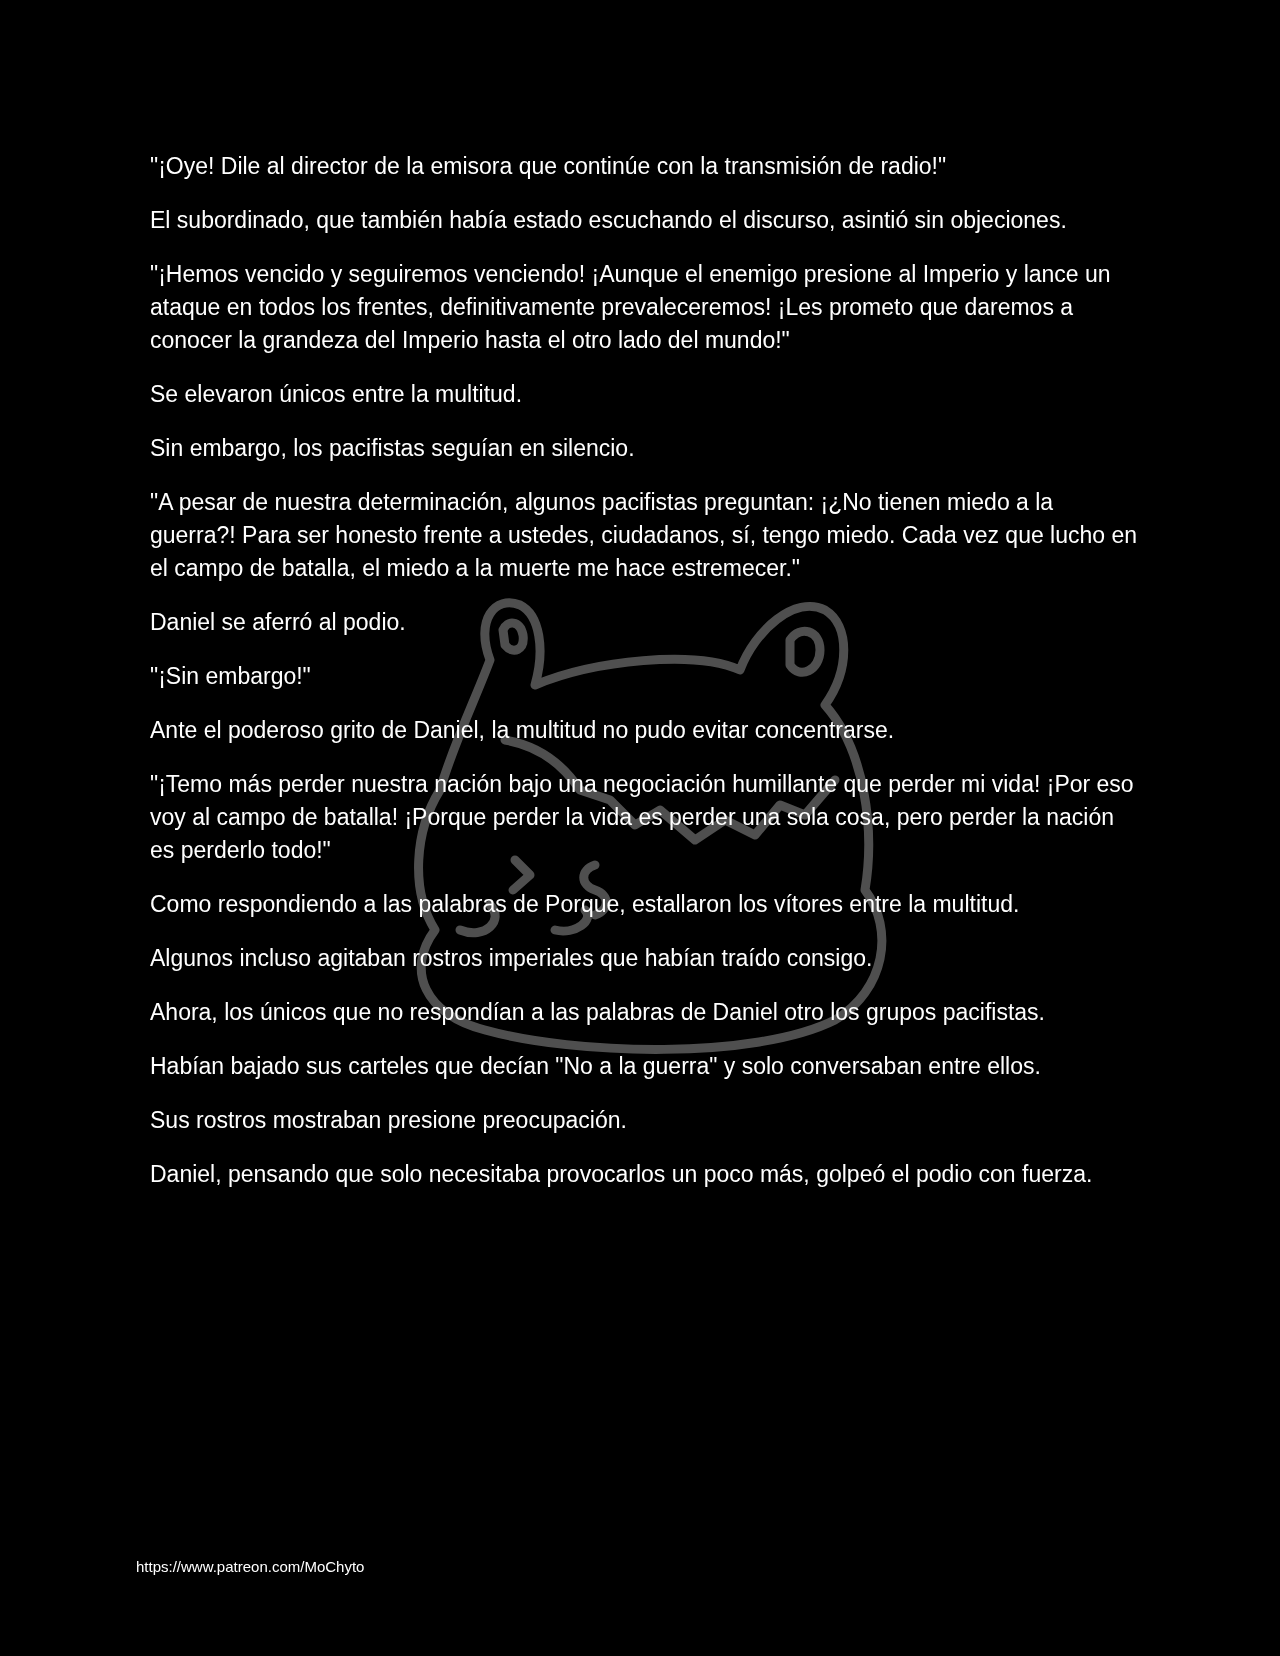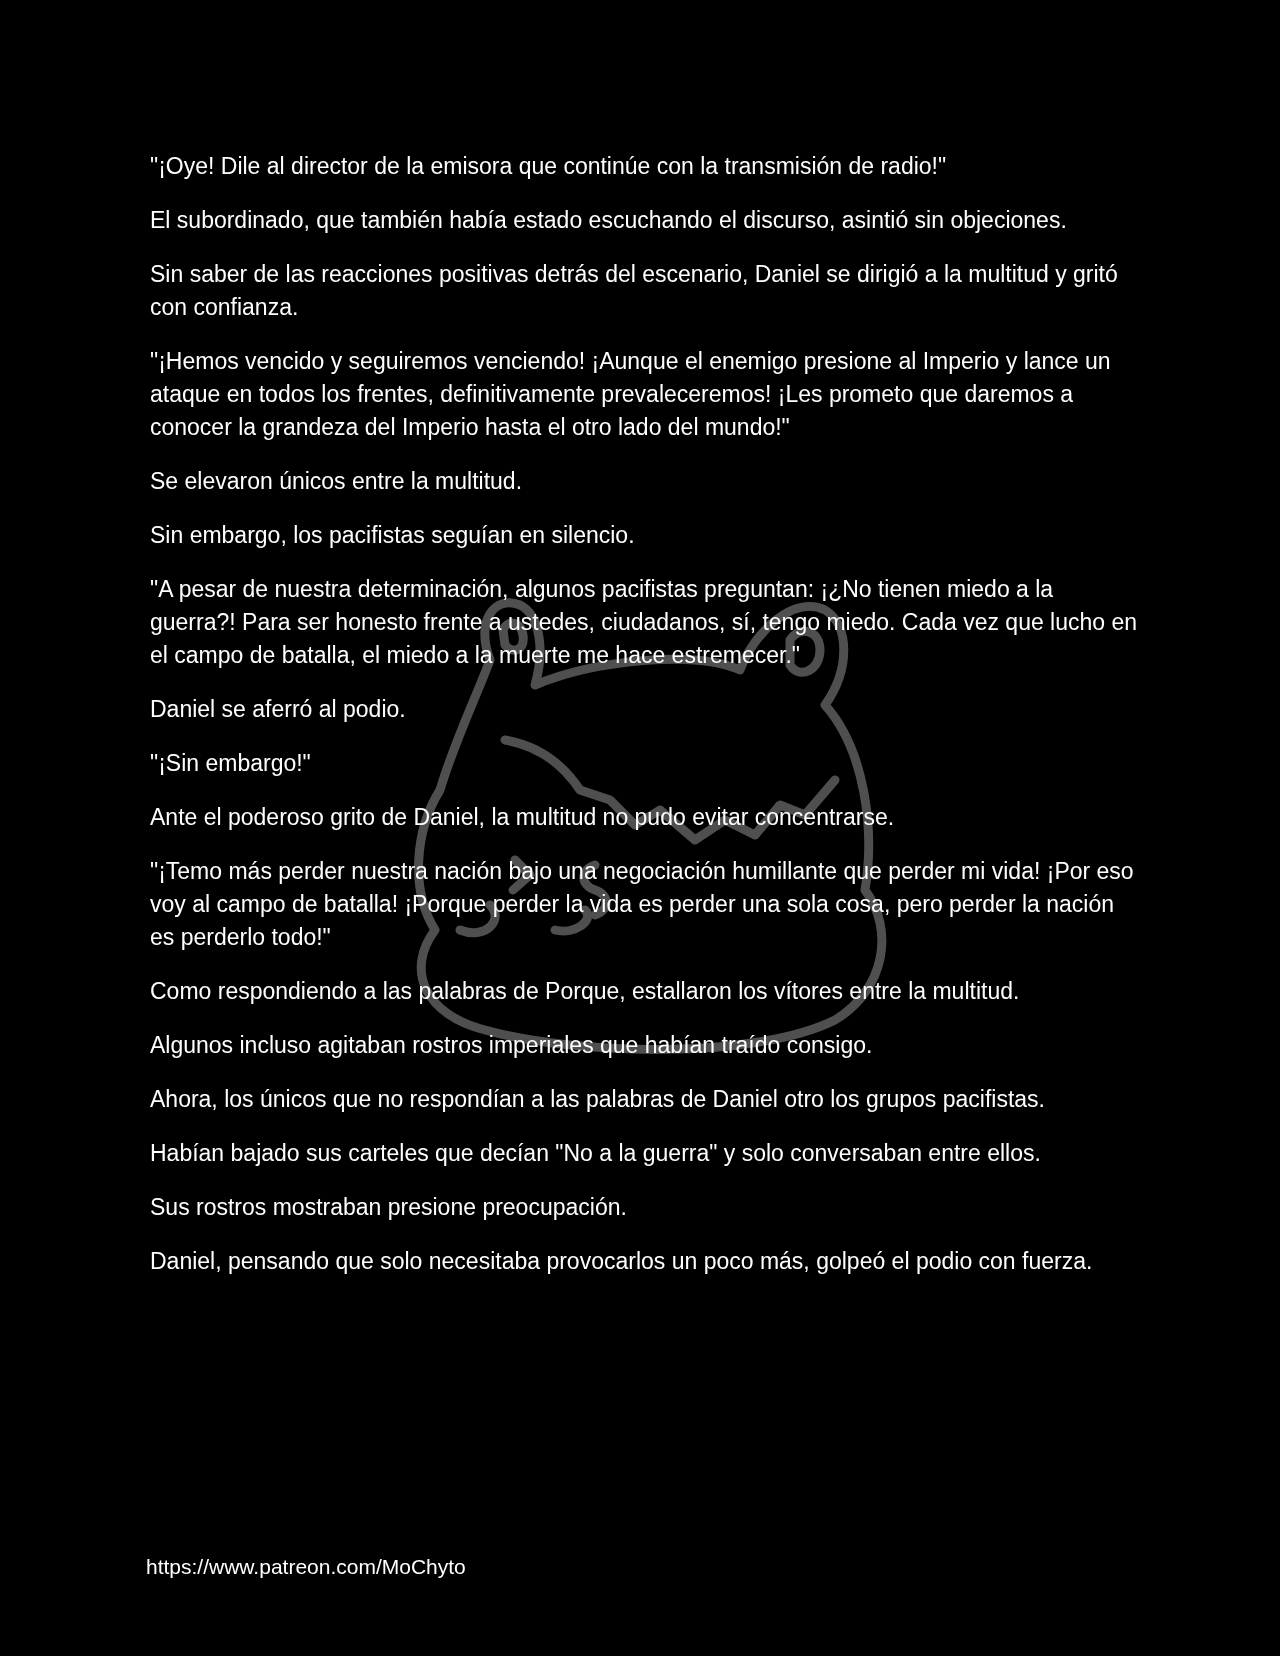--- a/index.html
+++ b/index.html
@@ -12,21 +12,21 @@
     pointer-events: none; opacity: 0.42;
   }
   .content {
     position: absolute; left: 150px; top: 150px; width: 990px;
   }
   .content p {
     margin: 0 0 21px 0; font-size: 23px; line-height: 33px;
     position: relative; z-index: 1;
   }
   .footer-link {
-    position: absolute; left: 146px; top: 1550px; font-size: 21px; line-height: 33px;
+    position: absolute; left: 136px; top: 1550px; font-size: 15px; line-height: 33px;
     color: #fff; text-decoration: none;
   }
 </style>
 </head>
 <body>
 
 <svg class="watermark" viewBox="0 0 520 470" xmlns="http://www.w3.org/2000/svg">
   <g fill="none" stroke="#bdbdbd" stroke-width="9" stroke-linecap="round" stroke-linejoin="round">
 
     <path d="M95 70 C80 30 100 5 125 15 C145 25 150 60 140 95 C200 70 300 60 345 80 C360 40 400 5 430 20 C455 35 455 80 430 115 C470 160 480 240 470 300 C500 340 490 400 440 430 C360 470 180 465 90 440 C30 425 10 380 40 340 C15 300 20 240 45 200 C60 150 80 110 95 70 Z"></path>
@@ -40,21 +40,20 @@
     <path d="M120 270 L135 285 L118 300"></path>
     <path d="M200 275 C185 280 185 295 200 300 C215 305 215 320 200 325"></path>
     <path d="M65 340 C90 350 110 330 95 315"></path>
     <path d="M160 340 C180 345 200 330 190 320"></path>
   </g>
 </svg>
 
 <div class="content">
   <p>"¡Oye! Dile al director de la emisora que continúe con la transmisión de radio!"</p>
   <p>El subordinado, que también había estado escuchando el discurso, asintió sin objeciones.</p>
-  <p>Sin saber de las reacciones positivas detrás del escenario, Daniel se dirigió a la multitud y gritó con confianza.</p>
   <p>"¡Hemos vencido y seguiremos venciendo! ¡Aunque el enemigo presione al Imperio y lance un ataque en todos los frentes, definitivamente prevaleceremos! ¡Les prometo que daremos a conocer la grandeza del Imperio hasta el otro lado del mundo!"</p>
   <p>Se elevaron únicos entre la multitud.</p>
   <p>Sin embargo, los pacifistas seguían en silencio.</p>
   <p>"A pesar de nuestra determinación, algunos pacifistas preguntan: ¡¿No tienen miedo a la guerra?! Para ser honesto frente a ustedes, ciudadanos, sí, tengo miedo. Cada vez que lucho en el campo de batalla, el miedo a la muerte me hace estremecer."</p>
   <p>Daniel se aferró al podio.</p>
   <p>"¡Sin embargo!"</p>
   <p>Ante el poderoso grito de Daniel, la multitud no pudo evitar concentrarse.</p>
   <p>"¡Temo más perder nuestra nación bajo una negociación humillante que perder mi vida! ¡Por eso voy al campo de batalla! ¡Porque perder la vida es perder una sola cosa, pero perder la nación es perderlo todo!"</p>
   <p>Como respondiendo a las palabras de Porque, estallaron los vítores entre la multitud.</p>
   <p>Algunos incluso agitaban rostros imperiales que habían traído consigo.</p>

